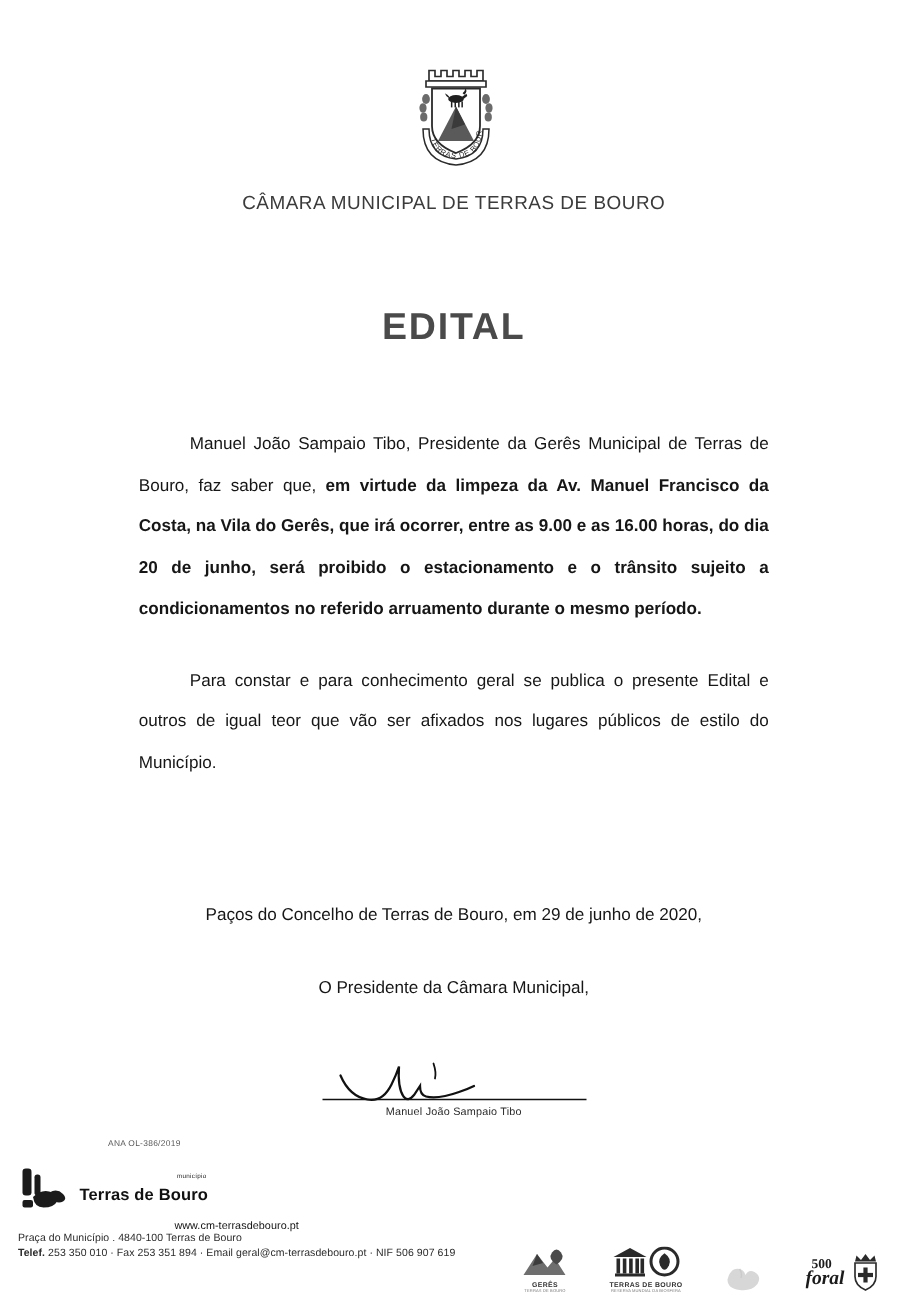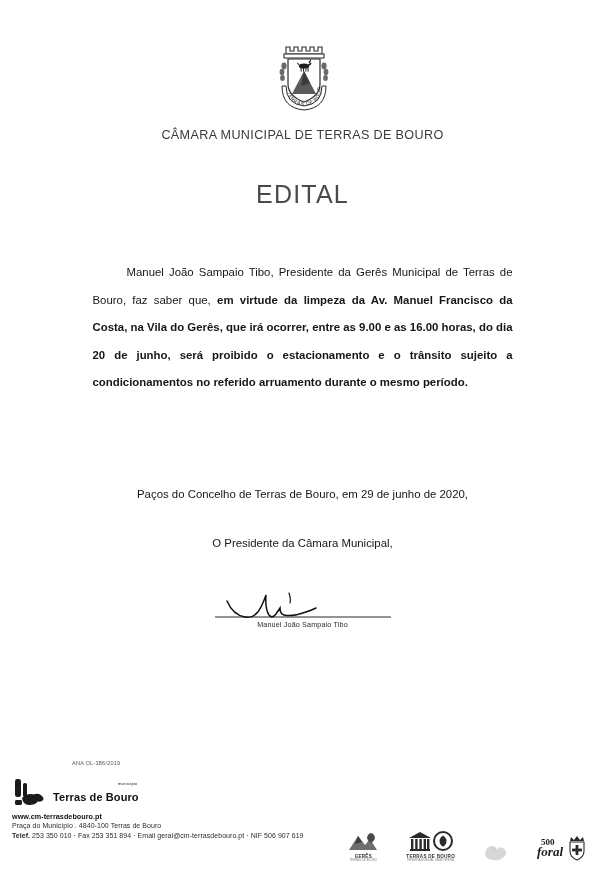--- a/index.html
+++ b/index.html
@@ -31,26 +31,26 @@
     margin-top: 12px;
     font-size: 12.6px;
     letter-spacing: 0.35px;
     color: #3b3b3b;
     font-weight: 400;
     white-space: nowrap;
   }
 
   
   .doc-title {
-    margin-top: 38px;
+    margin-top: 62px;
     text-align: center;
     font-size: 25px;
     letter-spacing: 1.2px;
     color: #4a4a4a;
-    font-weight: 400;
+    font-weight: 700;
   }
 
   
   .body-wrap {
     margin: 0 auto;
     width: 420px;
     padding-top: 50px;
   }
   .para {
     text-align: justify;
@@ -62,21 +62,21 @@
   }
   .para + .para {
     margin-top: 20px;
   }
   .para b {
     font-weight: 700;
   }
 
   
   .closing {
-    margin: 15px auto;
+    margin: 5px auto;
     width: 420px;
     padding-top: 76px;
     text-align: center;
   }
   .place-date {
     font-size: 11.4px;
     color: #161616;
   }
   .signature-title {
     margin-top: 37px;
@@ -153,23 +153,24 @@
     white-space: nowrap;
   }
   .foot-address {
     position: absolute;
     left: 12px;
     top: 57px;
     line-height: 9.4px;
   }
   .foot-site {
     font-size: 7.2px;
-    font-weight: 700;
+    font-weight: 400;
     color: #111;
     letter-spacing: 0.05px;
+    text-align: center;
   }
   .foot-line {
     font-size: 7px;
     color: #2b2b2b;
     letter-spacing: 0.05px;
     white-space: nowrap;
   }
   .foot-line b { font-weight: 700; }
 
   .partner-logos {
@@ -245,20 +246,21 @@
     </g>
   </svg>
 
   <div class="header-title">CÂMARA MUNICIPAL DE TERRAS DE BOURO</div>
 </div>
 
 <div class="doc-title">EDITAL</div>
 
 <div class="body-wrap">
   <p class="para"><span>Manuel João Sampaio Tibo, Presidente da Gerês Municipal de Terras de Bouro, faz saber que, </span><b>em virtude da limpeza da Av. Manuel Francisco da Costa, na Vila do Gerês, que irá ocorrer, entre as 9.00 e as 16.00 horas, do dia 20 de junho, será proibido o estacionamento e o trânsito sujeito a condicionamentos no referido arruamento durante o mesmo período.</b></p>
+  <p class="para">Para constar e para conhecimento geral se publica o presente Edital e outros de igual teor que vão ser afixados nos lugares públicos de estilo do Município.</p>
 </div>
 
 <div class="closing">
   <div class="place-date">Paços do Concelho de Terras de Bouro, em 29 de junho de 2020,</div>
   <div class="signature-title">O Presidente da Câmara Municipal,</div>
 
   <div class="sig-block">
     <svg class="sig-svg" width="220" height="50" viewBox="0 0 220 50">
       <path d="M34 22 q6 14 18 16 q10 2 16 -10 q3 -6 5 -12 q-1 14 3 20 q3 4 7 -1 q2 -3 4 -6 q0 6 4 7 q8 2 22 -3 q6 -2 10 -4" fill="none" stroke="#111" stroke-width="1.5" stroke-linecap="round"></path>
       <path d="M96 14 q2 6 1 10" fill="none" stroke="#111" stroke-width="1.2" stroke-linecap="round"></path>

